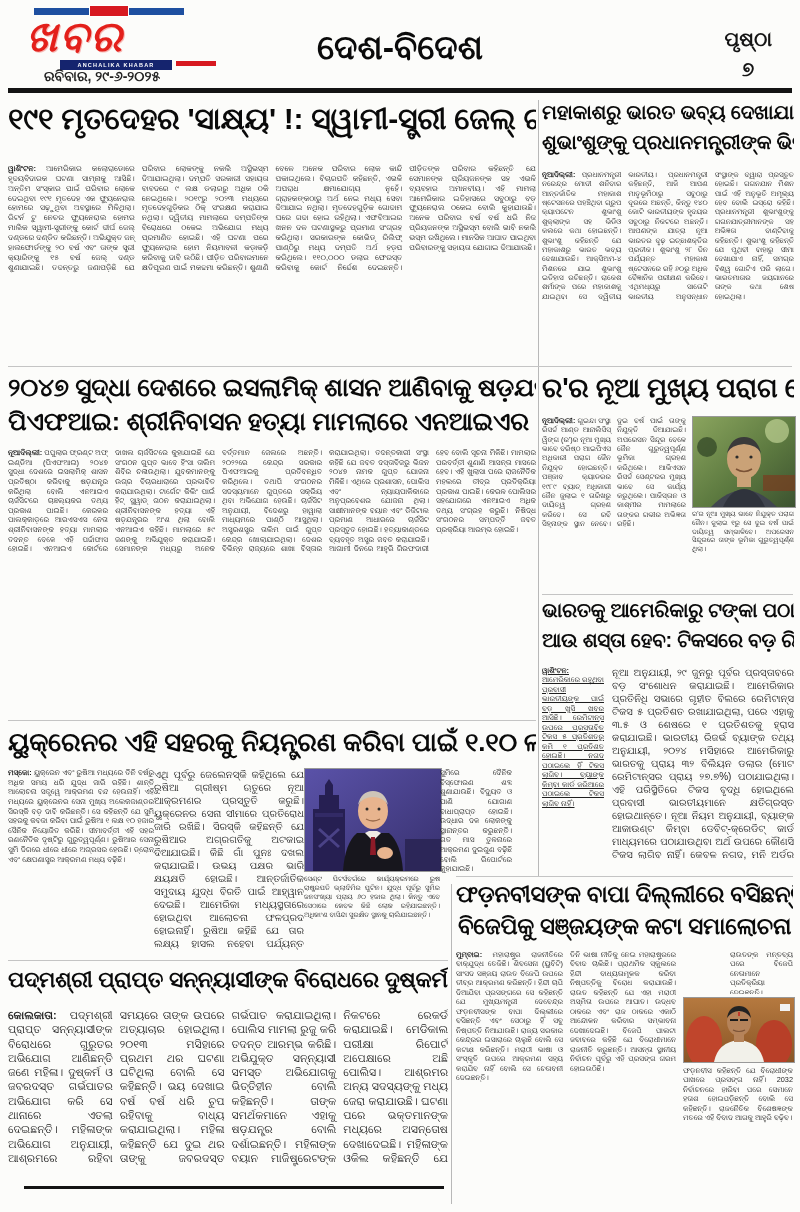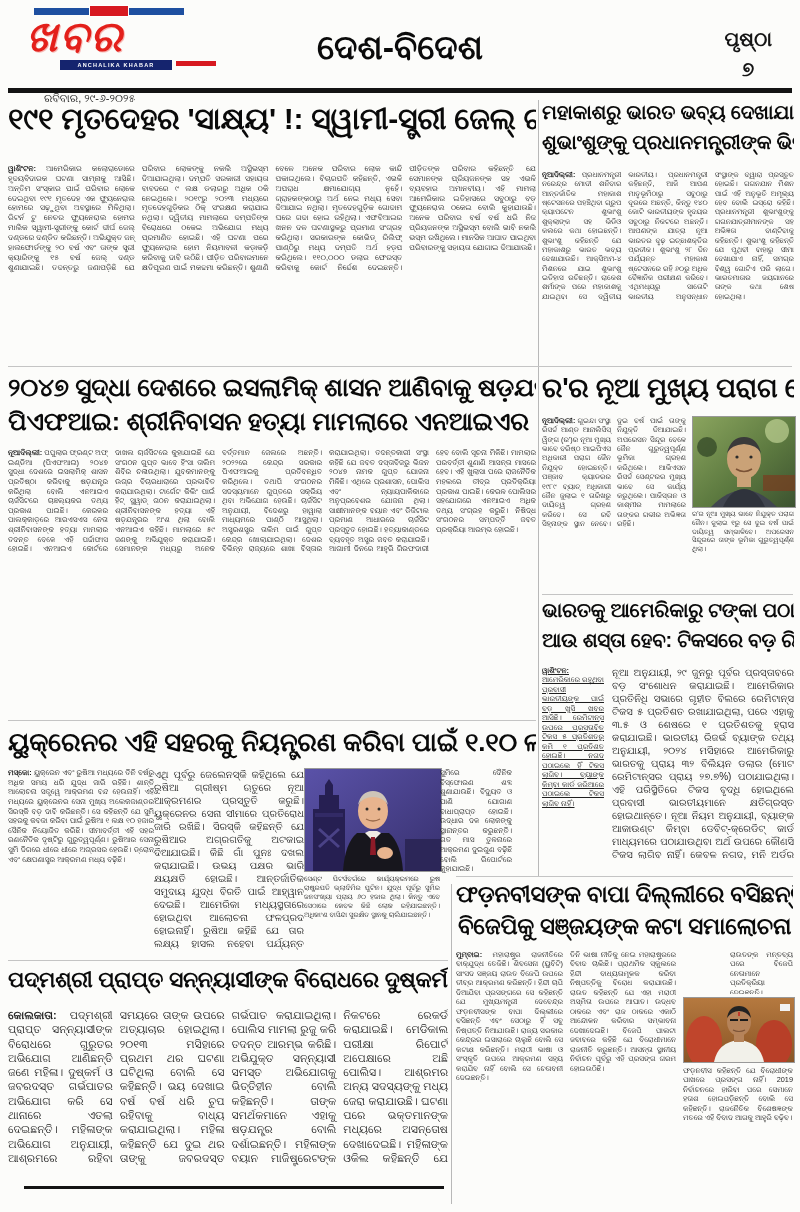--- a/index.html
+++ b/index.html
@@ -8,21 +8,21 @@
   .abs{position:absolute;}
   
   .logo-wrap{left:26px;top:8px;width:170px;height:66px;}
   .logo-topbar{position:relative;width:150px;height:7px;background:#1e4fa0;margin-left:8px;}
   .logo-tab{position:absolute;left:55px;top:-3px;width:38px;height:10px;background:#d71920;border:1px solid #fff;}
   .logo-word{font-size:42px;font-weight:bold;font-style:italic;color:#e3201b;line-height:44px;letter-spacing:2px;
              text-shadow:1px 1px 0 #f7b9b5;}
   .logo-strip{position:absolute;left:34px;top:52px;width:112px;height:10px;background:#15246e;color:#fff;
               font-size:5.5px;letter-spacing:1.2px;text-align:center;line-height:10px;font-weight:bold;}
   .logo-underline{position:absolute;left:150px;top:53px;width:40px;height:5px;background:#d71920;}
-  .date-line{left:44px;top:92px;font-size:11px;font-weight:normal;color:#222;}
+  .date-line{left:44px;top:68px;font-size:14px;font-weight:bold;color:#222;}
   .section-title{left:0;right:0;top:28px;text-align:center;font-size:34px;font-weight:bold;color:#0a0a0a;}
   .page-no{right:28px;top:24px;text-align:center;font-size:20px;font-weight:bold;line-height:1.5;}
   .black-rule{left:8px;top:88px;width:784px;height:5px;background:#141414;}
   .bottom-rule{left:24px;top:1186px;width:420px;height:3px;background:#141414;}
   
   .hl{font-weight:bold;color:#0a0a0a;letter-spacing:-0.3px;white-space:nowrap;overflow:hidden;line-height:1.25;}
   .hl-center{text-align:center;}
   
   .bt{text-align:justify;color:#1f1f1f;overflow:hidden;}
   .dl{font-weight:bold;}
@@ -221,21 +221,21 @@
           <ellipse cx="90" cy="46" rx="18" ry="24" fill="#b83f28"></ellipse>
           <rect x="96" y="6" width="10" height="7" fill="#f2f2f2"></rect>
           <path d="M30 64 Q34 44 55 42 Q76 44 80 64 Z" fill="#f2f1ea"></path>
           <rect x="50" y="34" width="10" height="10" fill="#b5835a"></rect>
           <ellipse cx="55" cy="24" rx="12" ry="14" fill="#b5835a"></ellipse>
           <path d="M43 20 Q45 8 55 8 Q65 8 67 20 Q62 13 55 13 Q48 13 43 20 Z" fill="#222222"></path>
           <path d="M46 22 h8 M56 22 h8" stroke="#1a1a1a" stroke-width="2.2" fill="none"></path>
           <rect x="54" y="14" width="2" height="4" fill="#c0392b"></rect>
           <path d="M49 32 Q55 35 61 32" stroke="#7a5236" stroke-width="1.2" fill="none"></path>
         </svg>
-        <div class="bt g-c3-bottom">ଫଡ଼ନବୀସ କହିଛନ୍ତି ଯେ ବିରୋଧୀଙ୍କ ପାଖରେ ପ୍ରସଙ୍ଗ ନାହିଁ। 2019 ନିର୍ବାଚନରେ ହାରିବା ପରେ ସେମାନେ ହତାଶ ହୋଇପଡ଼ିଛନ୍ତି ବୋଲି ସେ କହିଛନ୍ତି। ରାଜନୈତିକ ବିଶେଷଜ୍ଞଙ୍କ ମତରେ ଏହି ବିବାଦ ଆଗକୁ ଆହୁରି ବଢ଼ିବ।</div>
+        <div class="bt g-c3-bottom">ଫଡ଼ନବୀସ କହିଛନ୍ତି ଯେ ବିରୋଧୀଙ୍କ ପାଖରେ ପ୍ରସଙ୍ଗ ନାହିଁ। 2032 ନିର୍ବାଚନରେ ହାରିବା ପରେ ସେମାନେ ହତାଶ ହୋଇପଡ଼ିଛନ୍ତି ବୋଲି ସେ କହିଛନ୍ତି। ରାଜନୈତିକ ବିଶେଷଜ୍ଞଙ୍କ ମତରେ ଏହି ବିବାଦ ଆଗକୁ ଆହୁରି ବଢ଼ିବ।</div>
       </div>
     </div>
   </div>
 
   <div class="abs art-h">
     <div class="hl hl-h">ପଦ୍ମଶ୍ରୀ ପ୍ରାପ୍ତ ସନ୍ନ୍ୟାସୀଙ୍କ ବିରୋଧରେ ଦୁଷ୍କର୍ମ ଓ ଗର୍ଭପାତର ଅଭିଯୋଗ ଆଣିଲେ ମହିଳା</div>
     <div class="bt body-h"><b class="dl">କୋଲକାତା:</b> <span>ପଦ୍ମଶ୍ରୀ ପ୍ରାପ୍ତ ସନ୍ନ୍ୟାସୀଙ୍କ ବିରୋଧରେ ଗୁରୁତର ଅଭିଯୋଗ ଆଣିଛନ୍ତି ଜଣେ ମହିଳା। ଦୁଷ୍କର୍ମ ଓ ଜବରଦସ୍ତ ଗର୍ଭପାତର ଅଭିଯୋଗ କରି ସେ ଥାନାରେ ଏତଲା ଦେଇଛନ୍ତି। ମହିଳାଙ୍କ ଅଭିଯୋଗ ଅନୁଯାୟୀ, ଆଶ୍ରମରେ ରହିବା ସମୟରେ ତାଙ୍କ ଉପରେ ଅତ୍ୟାଚାର ହୋଇଥିଲା। ୨୦୧୩ ମସିହାରେ ପ୍ରଥମ ଥର ଘଟଣା ଘଟିଥିଲା ବୋଲି ସେ କହିଛନ୍ତି। ଭୟ ଦେଖାଇ ବର୍ଷ ବର୍ଷ ଧରି ଚୁପ ରହିବାକୁ ବାଧ୍ୟ କରାଯାଇଥିଲା। ମହିଳା କହିଛନ୍ତି ଯେ ଦୁଇ ଥର ତାଙ୍କୁ ଜବରଦସ୍ତ ଗର୍ଭପାତ କରାଯାଇଥିଲା। ପୋଲିସ ମାମଲା ରୁଜୁ କରି ତଦନ୍ତ ଆରମ୍ଭ କରିଛି। ଅଭିଯୁକ୍ତ ସନ୍ନ୍ୟାସୀ ସମସ୍ତ ଅଭିଯୋଗକୁ ଭିତ୍ତିହୀନ ବୋଲି କହିଛନ୍ତି। ତାଙ୍କ ସମର୍ଥକମାନେ ଏହାକୁ ଷଡ଼ଯନ୍ତ୍ର ବୋଲି ଦର୍ଶାଇଛନ୍ତି। ମହିଳାଙ୍କ ବୟାନ ମାଜିଷ୍ଟ୍ରେଟଙ୍କ ନିକଟରେ ରେକର୍ଡ କରାଯାଇଛି। ମେଡିକାଲ ପରୀକ୍ଷା ରିପୋର୍ଟ ଅପେକ୍ଷାରେ ଅଛି ପୋଲିସ। ଆଶ୍ରମର ଅନ୍ୟ ସଦସ୍ୟଙ୍କୁ ମଧ୍ୟ ଜେରା କରାଯାଉଛି। ଘଟଣା ପରେ ଭକ୍ତମାନଙ୍କ ମଧ୍ୟରେ ଅସନ୍ତୋଷ ଦେଖାଦେଇଛି। ମହିଳାଙ୍କ ଓକିଲ କହିଛନ୍ତି ଯେ ପ୍ରମାଣ ସବୁ ପୋଲିସକୁ ଦିଆଯାଇଛି। ଫୋନ କଲ ରେକର୍ଡିଂ ଏବଂ ମେସେଜ ମଧ୍ୟ ପ୍ରମାଣ ଭାବେ ଦାଖଲ ହୋଇଛି। ନ୍ୟାୟ ପାଇବା ପର୍ଯ୍ୟନ୍ତ ଲଢ଼େଇ ଜାରି ରହିବ ବୋଲି ମହିଳା କହିଛନ୍ତି।</span></div>
   </div>
 
 </div>

